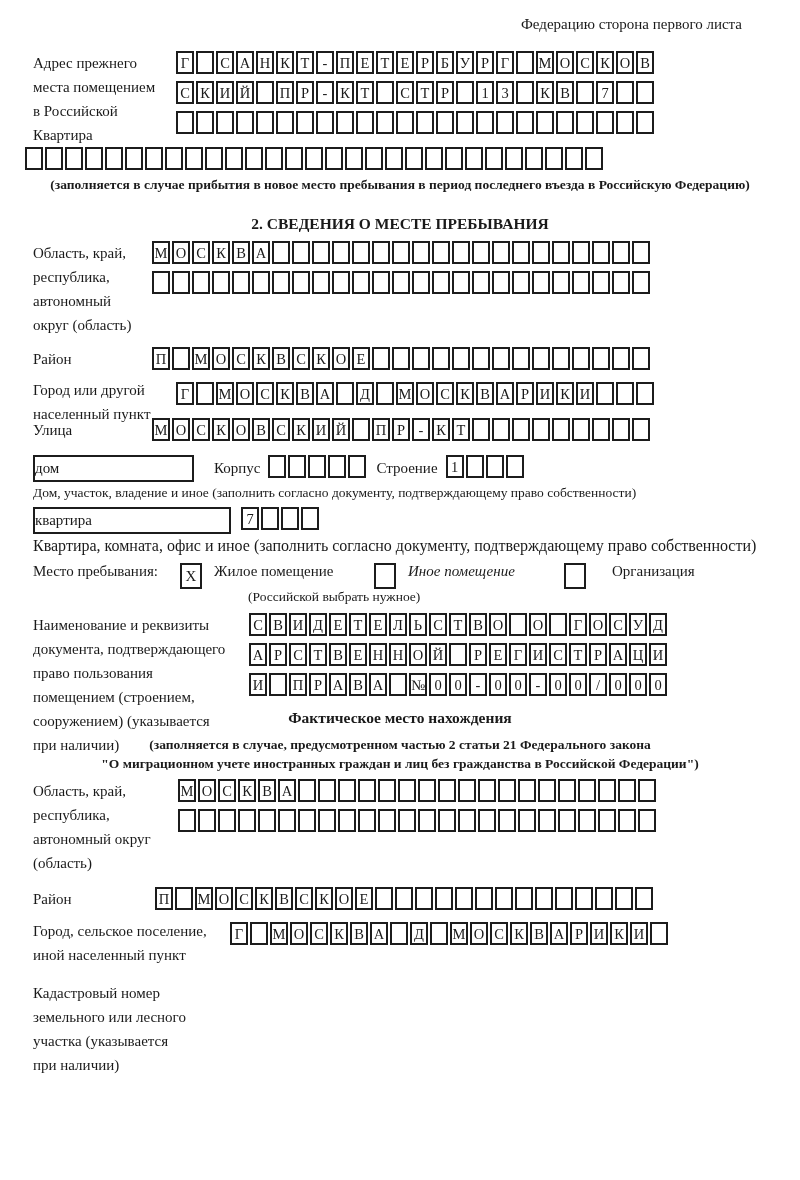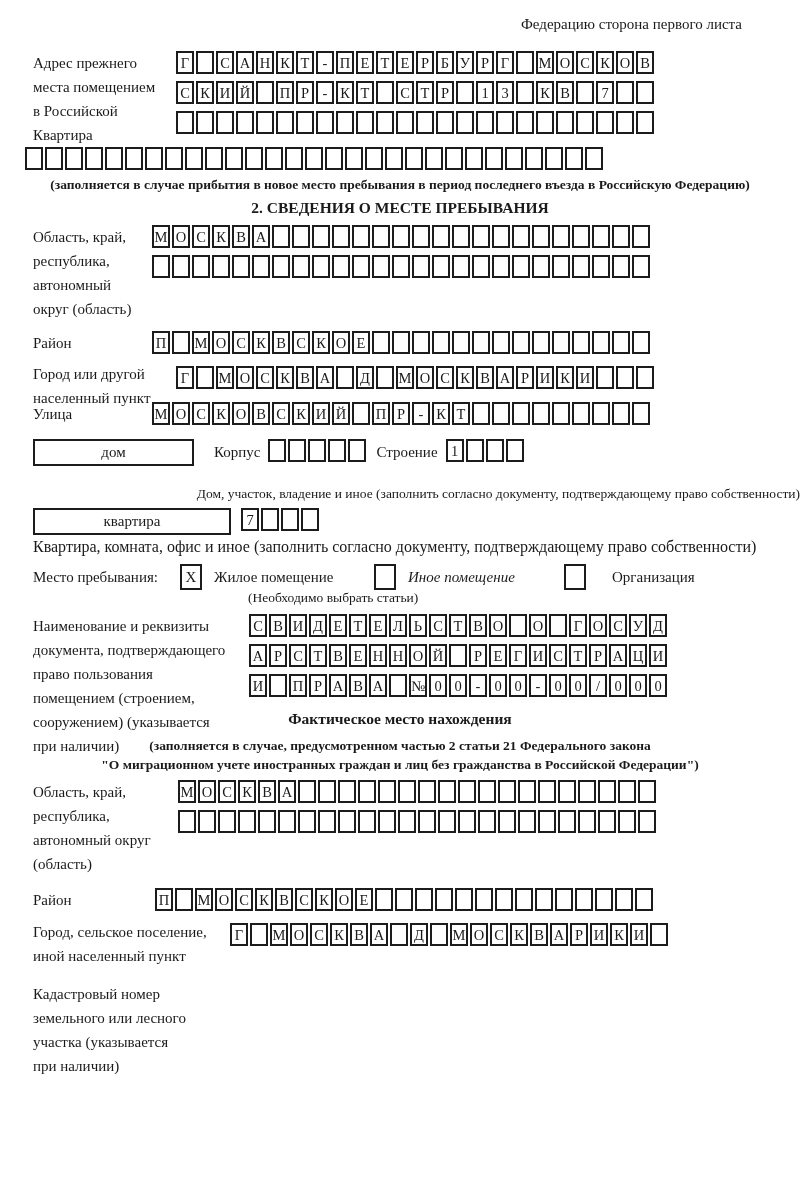--- a/index.html
+++ b/index.html
@@ -29,32 +29,32 @@
   .w122 { width:122px; flex:0 0 122px; }
   .w145 { width:145px; flex:0 0 145px; }
   .w197 { width:197px; flex:0 0 197px; }
   .w216 { width:216px; flex:0 0 216px; }
 
   .note-center { text-align:center; font-size:13.5px; margin-top:3px;font-weight:bold; }
   .title-center { text-align:center; font-weight:bold; font-size:15.5px; }
 
   .label-box {
     border:2px solid #1c1c1c; height:27px; line-height:23px;
-    text-align:center; font-size:15px; background:#fff;
+    text-align:left; font-size:15px; background:#fff;
   }
   .dom-box { width:161px; flex:0 0 161px; margin-right:12px; }
   .kv-box  { width:198px; flex:0 0 198px; margin-right:10px; }
   .inline-lbl { font-size:15px; line-height:27px; margin:0 8px; white-space:nowrap; }
 
   .checkbox {
     display:inline-block; width:22px; height:26px;
     border:2px solid #1c1c1c; text-align:center; line-height:22px;
     font-size:15px; vertical-align:middle; background:#fff;
   }
-  .mesto-row { display:flex; align-items:center; font-size:15px; }
+  .mesto-row { display:flex; font-size:15px; }
   .mesto-row .opt-label { margin-left:12px; }
 
   .stamp-box {
     margin-left:400px; margin-top:10px;
     width:362px; height:170px; border:2px solid #1c1c1c; background:#fff;
   }
 </style>
 </head>
 <body>
 
@@ -69,21 +69,21 @@
     </div>
   <div>
     <div class="grid-row"><span class="cell">Г</span><span class="cell"></span><span class="cell">С</span><span class="cell">А</span><span class="cell">Н</span><span class="cell">К</span><span class="cell">Т</span><span class="cell">-</span><span class="cell">П</span><span class="cell">Е</span><span class="cell">Т</span><span class="cell">Е</span><span class="cell">Р</span><span class="cell">Б</span><span class="cell">У</span><span class="cell">Р</span><span class="cell">Г</span><span class="cell"></span><span class="cell">М</span><span class="cell">О</span><span class="cell">С</span><span class="cell">К</span><span class="cell">О</span><span class="cell">В</span></div>
     <div class="grid-row"><span class="cell">С</span><span class="cell">К</span><span class="cell">И</span><span class="cell">Й</span><span class="cell"></span><span class="cell">П</span><span class="cell">Р</span><span class="cell">-</span><span class="cell">К</span><span class="cell">Т</span><span class="cell"></span><span class="cell">С</span><span class="cell">Т</span><span class="cell">Р</span><span class="cell"></span><span class="cell">1</span><span class="cell">3</span><span class="cell"></span><span class="cell">К</span><span class="cell">В</span><span class="cell"></span><span class="cell">7</span><span class="cell"></span><span class="cell"></span></div>
     <div class="grid-row"><span class="cell"></span><span class="cell"></span><span class="cell"></span><span class="cell"></span><span class="cell"></span><span class="cell"></span><span class="cell"></span><span class="cell"></span><span class="cell"></span><span class="cell"></span><span class="cell"></span><span class="cell"></span><span class="cell"></span><span class="cell"></span><span class="cell"></span><span class="cell"></span><span class="cell"></span><span class="cell"></span><span class="cell"></span><span class="cell"></span><span class="cell"></span><span class="cell"></span><span class="cell"></span><span class="cell"></span></div>
   </div>
 </div>
 <div class="grid-row" style="margin-left:25px;"><span class="cell"></span><span class="cell"></span><span class="cell"></span><span class="cell"></span><span class="cell"></span><span class="cell"></span><span class="cell"></span><span class="cell"></span><span class="cell"></span><span class="cell"></span><span class="cell"></span><span class="cell"></span><span class="cell"></span><span class="cell"></span><span class="cell"></span><span class="cell"></span><span class="cell"></span><span class="cell"></span><span class="cell"></span><span class="cell"></span><span class="cell"></span><span class="cell"></span><span class="cell"></span><span class="cell"></span><span class="cell"></span><span class="cell"></span><span class="cell"></span><span class="cell"></span><span class="cell"></span></div>
 <div class="note-center">(заполняется в случае прибытия в новое место пребывания в период последнего въезда в Российскую Федерацию)</div>
 
-<div class="title-center" style="margin-top:6px;">2. СВЕДЕНИЯ О МЕСТЕ ПРЕБЫВАНИЯ</div>
+<div class="title-center" style="margin-top:22px;">2. СВЕДЕНИЯ О МЕСТЕ ПРЕБЫВАНИЯ</div>
 
 <div class="flexrow ml33" style="margin-top:8px;">
   <div class="w119 lines">
       <div>Область, край,</div>
       <div>республика,</div>
       <div>автономный</div>
       <div>округ (область)</div>
     </div>
   <div>
     <div class="grid-row"><span class="cell">М</span><span class="cell">О</span><span class="cell">С</span><span class="cell">К</span><span class="cell">В</span><span class="cell">А</span><span class="cell"></span><span class="cell"></span><span class="cell"></span><span class="cell"></span><span class="cell"></span><span class="cell"></span><span class="cell"></span><span class="cell"></span><span class="cell"></span><span class="cell"></span><span class="cell"></span><span class="cell"></span><span class="cell"></span><span class="cell"></span><span class="cell"></span><span class="cell"></span><span class="cell"></span><span class="cell"></span><span class="cell"></span></div>
@@ -109,38 +109,38 @@
   <div class="grid-row"><span class="cell">М</span><span class="cell">О</span><span class="cell">С</span><span class="cell">К</span><span class="cell">О</span><span class="cell">В</span><span class="cell">С</span><span class="cell">К</span><span class="cell">И</span><span class="cell">Й</span><span class="cell"></span><span class="cell">П</span><span class="cell">Р</span><span class="cell">-</span><span class="cell">К</span><span class="cell">Т</span><span class="cell"></span><span class="cell"></span><span class="cell"></span><span class="cell"></span><span class="cell"></span><span class="cell"></span><span class="cell"></span><span class="cell"></span><span class="cell"></span></div>
 </div>
 
 <div class="flexrow ml33" style="margin-top:7px;">
   <div class="label-box dom-box">дом</div>
   <div class="inline-lbl">Корпус</div>
   <div class="grid-row"><span class="cell"></span><span class="cell"></span><span class="cell"></span><span class="cell"></span><span class="cell"></span></div>
   <div class="inline-lbl">Строение</div>
   <div class="grid-row"><span class="cell">1</span><span class="cell"></span><span class="cell"></span><span class="cell"></span></div>
 </div>
-<div class="ml33" style="font-size:13.5px; margin-top:17px;text-align:right;">Дом, участок, владение и иное (заполнить согласно документу, подтверждающему право собственности)</div>
+<div class="ml33" style="font-size:13.5px; margin-top:0px;">Дом, участок, владение и иное (заполнить согласно документу, подтверждающему право собственности)</div>
 
 <div class="flexrow ml33" style="margin-top:6px;">
   <div class="label-box kv-box">квартира</div>
   <div class="grid-row"><span class="cell">7</span><span class="cell"></span><span class="cell"></span><span class="cell"></span></div>
 </div>
 <div class="ml33" style="font-size:16px; margin-top:0px;">Квартира, комната, офис и иное (заполнить согласно документу, подтверждающему право собственности)</div>
 
 <div class="mesto-row ml33" style="margin-top:8px;">
   <span>Место пребывания:</span>
   <span class="checkbox" style="margin-left:22px;">X</span>
   <span class="opt-label" style="width:146px;">Жилое помещение</span>
   <span class="checkbox" style="margin-left:14px;"></span>
   <span class="opt-label" style="width:140px;font-style:italic;">Иное помещение</span>
   <span class="checkbox" style="margin-left:16px;"></span>
   <span class="opt-label" style="margin-left:26px;">Организация</span>
 </div>
-<div style="margin-left:248px; font-size:13.5px;">(Необходимо выбрать статьи)</div>
+<div style="margin-left:248px; font-size:13.5px;">(Российской выбрать нужное)</div>
 
 <div class="flexrow ml33" style="margin-top:8px;">
   <div class="w216 lines">
       <div>Наименование и реквизиты</div>
       <div>документа, подтверждающего</div>
       <div>право пользования</div>
       <div>помещением (строением,</div>
       <div>сооружением) (указывается</div>
       <div>при наличии)</div>
     </div>

